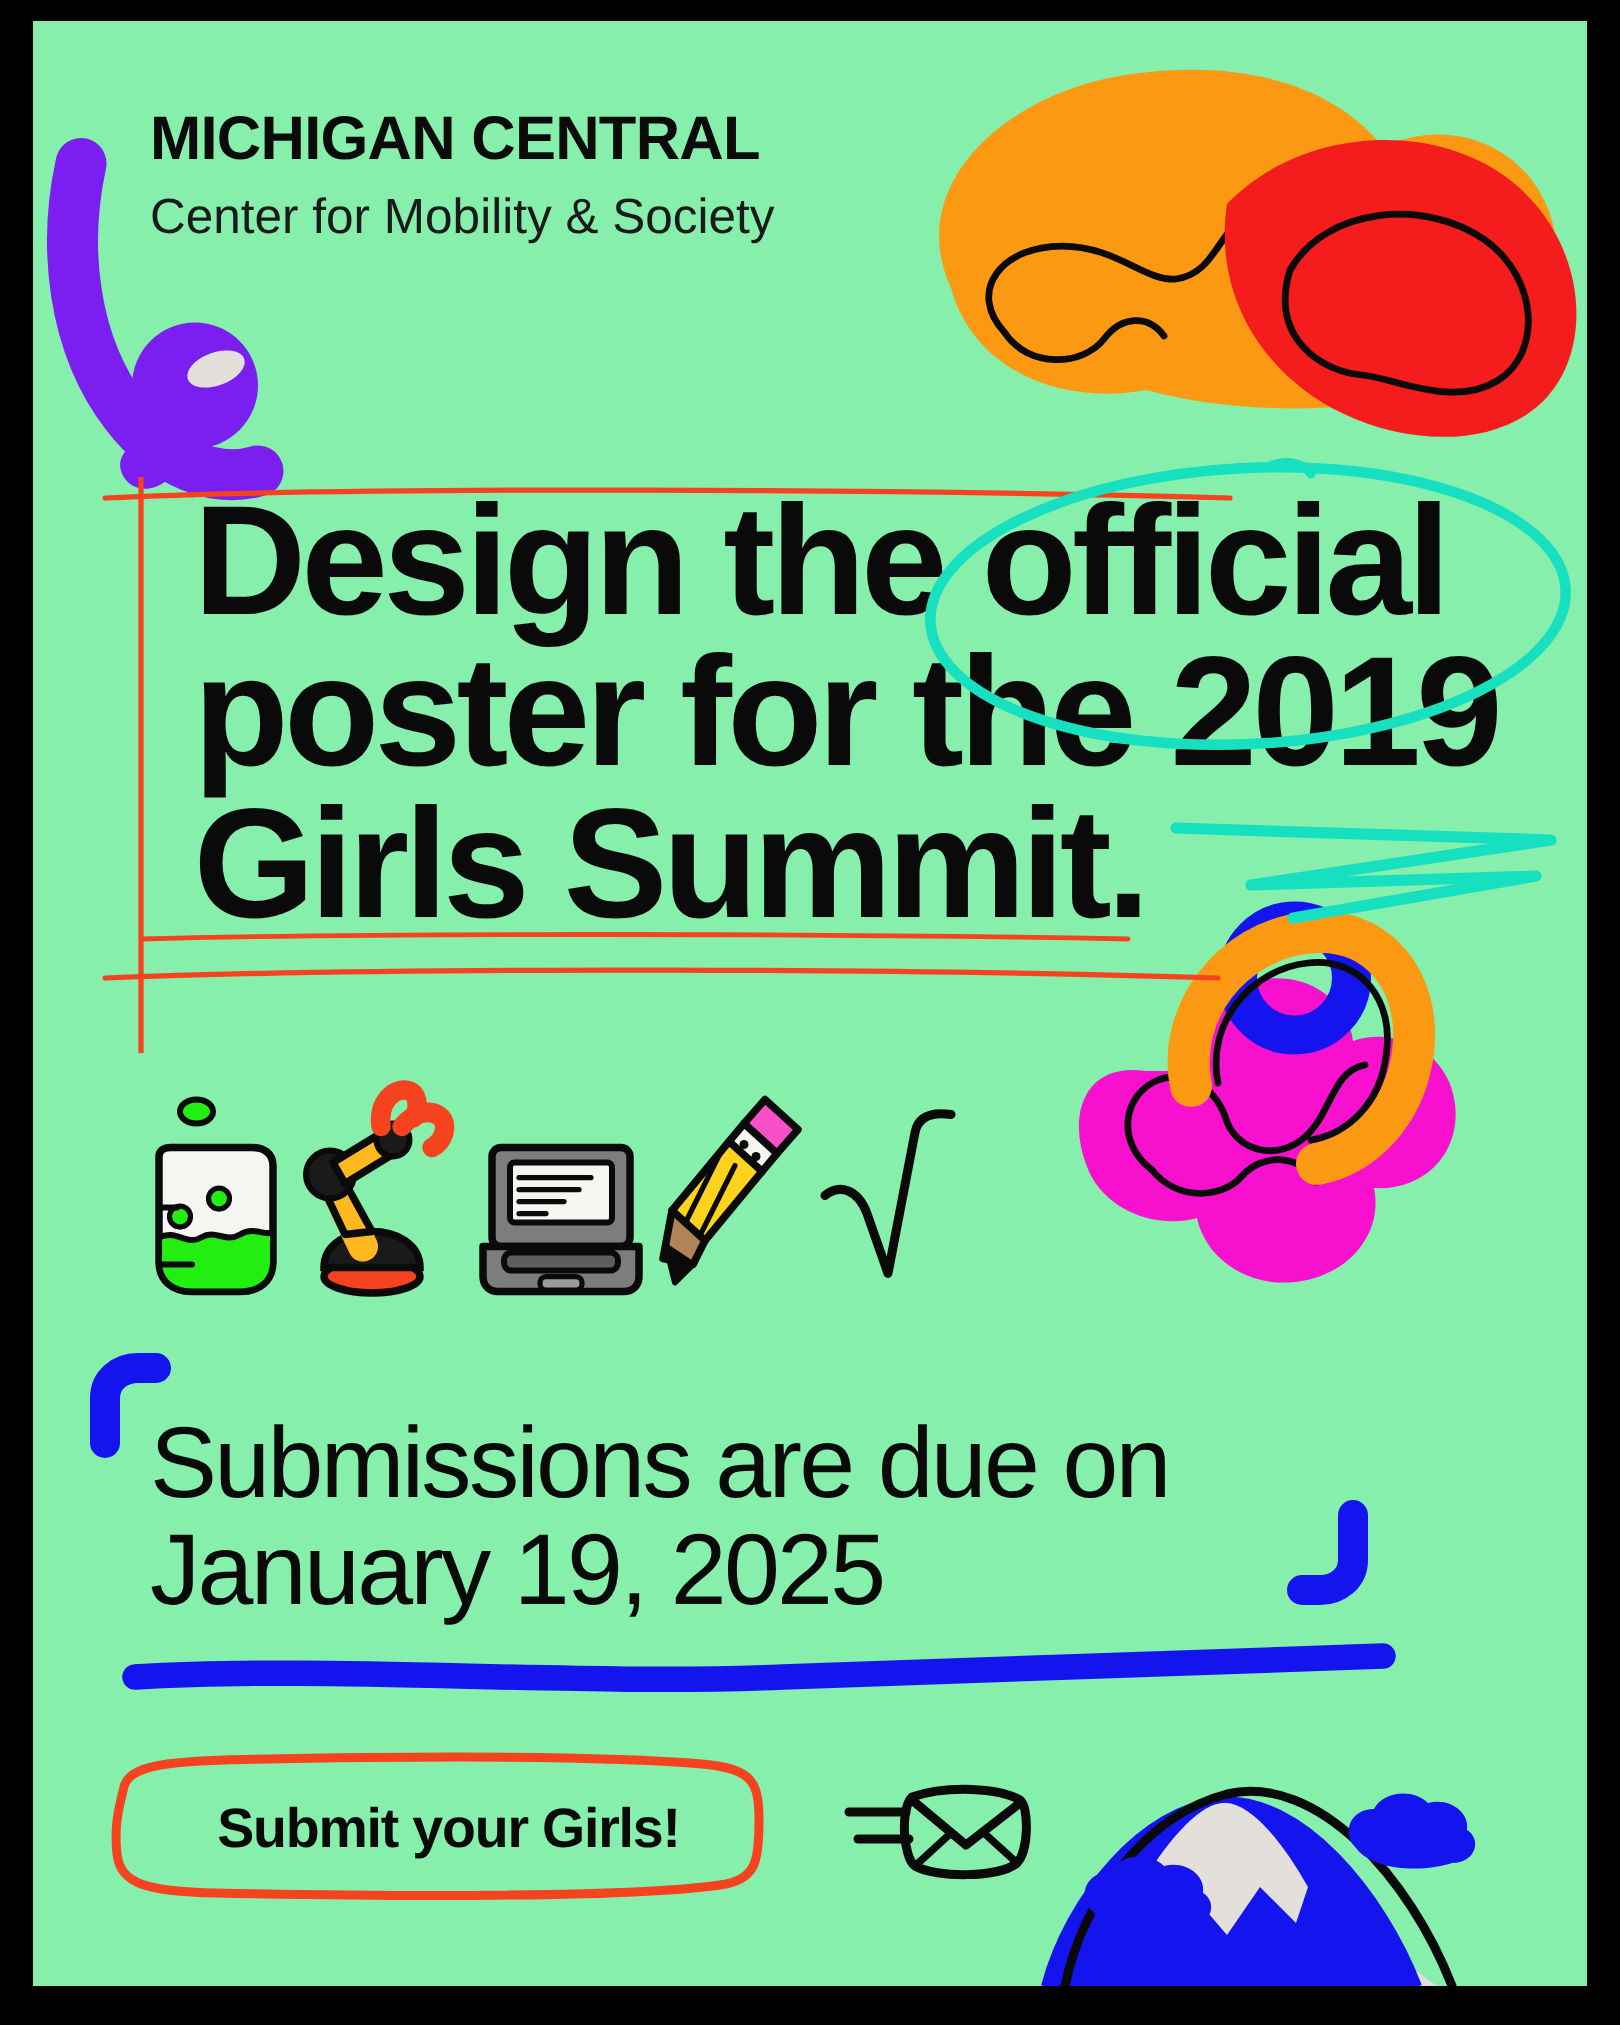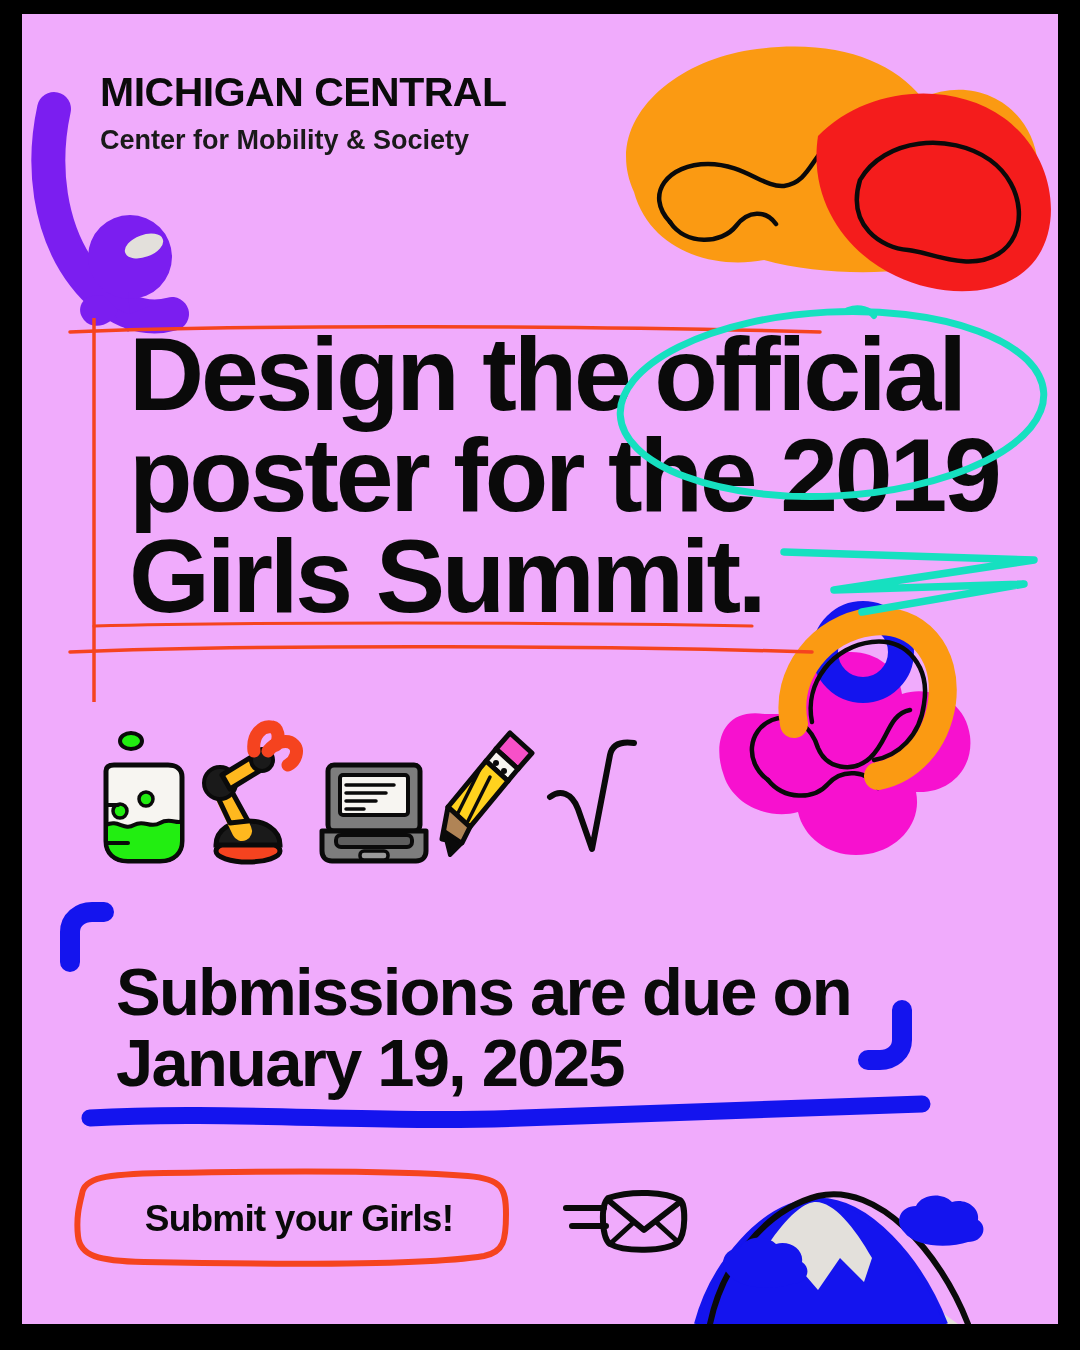--- a/index.html
+++ b/index.html
@@ -16,21 +16,21 @@
     height: 1350px;
     background: #000000;
     overflow: hidden;
   }
   #canvas {
     position: absolute;
     left: 22px;
     top: 14px;
     width: 1036px;
     height: 1310px;
-    background: #f0abfc;
+    background: #86efac;
     overflow: hidden;
   }
   .layer {
     position: absolute;
     left: 0; top: 0;
     width: 1036px; height: 1310px;
     pointer-events: none;
   }
   .layer.art-back { z-index: 1; }
   .layer.art-front { z-index: 5; }
@@ -45,22 +45,22 @@
   #brand-name {
     font-size: 41px;
     font-weight: bold;
     letter-spacing: -0.5px;
     color: #0B0B0B;
     line-height: 1;
     margin: 0;
     white-space: nowrap;
   }
   #brand-tagline {
-    font-size: 27px;
-    font-weight: bold;
+    font-size: 33px;
+    font-weight: normal;
     color: #1A1A1A;
     line-height: 1;
     margin: 14px 0 0 0;
     white-space: nowrap;
   }
 
   
   #headline {
     position: absolute;
     left: 72px;
@@ -78,25 +78,25 @@
   #headline .hl-line { display: block; white-space: nowrap; }
 
   
   #deadline {
     position: absolute;
     left: 78px;
     top: 926px;
     width: 900px;
     z-index: 4;
     font-size: 67px;
-    font-weight: bold;
+    font-weight: normal;
     line-height: 1.06;
     letter-spacing: -1.8px;
     color: #0A0A0A;
-    margin: 16px;
+    margin: 0;
   }
   #deadline .dl-line { display: block; white-space: nowrap; }
 
   
   #cta {
     position: absolute;
     left: 42px;
     top: 1150px;
     width: 470px;
     height: 110px;

